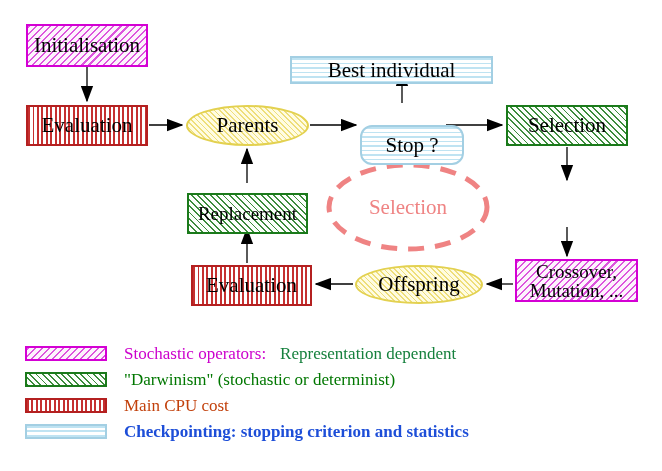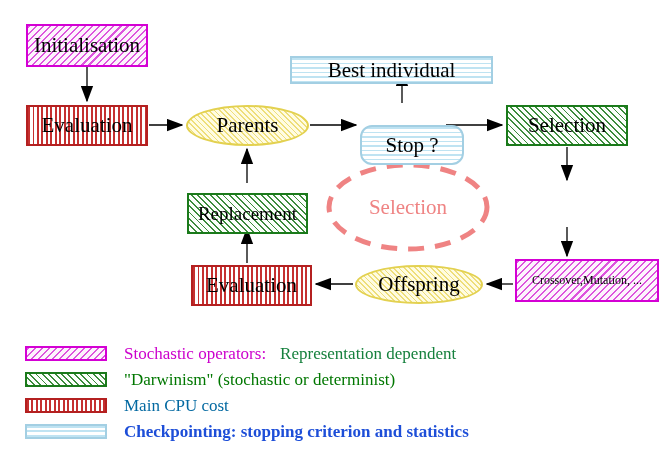--- a/index.html
+++ b/index.html
@@ -38,36 +38,36 @@
   .n-init{left:26px;top:24px;width:122px;height:43px;}
   .n-evaltop{left:26px;top:105px;width:122px;height:41px;}
   .n-parents{left:186px;top:105px;width:123px;height:41px;}
   .n-best{left:290px;top:56px;width:203px;height:28px;font-size:21px;}
   .n-stop{left:360px;top:105px;width:104px;height:40px;margin-top:20px;}
   .n-selection{left:506px;top:105px;width:122px;height:41px;}
   .n-replacement{left:187px;top:185px;width:121px;height:41px;font-size:19px;margin-top:8px;}
   .n-genitors{left:506px;top:184px;width:123px;height:42px;}
   .n-evalbottom{left:191px;top:265px;width:121px;height:41px;}
   .n-offspring{left:355px;top:265px;width:128px;height:39px;}
-  .n-crossover{left:515px;top:259px;width:144px;height:43px;font-size:12px;line-height:19px;flex-direction:row;}
+  .n-crossover{left:515px;top:259px;width:123px;height:43px;font-size:19px;line-height:19px;flex-direction:column;}
   .gen-svg{position:absolute;left:325px;top:161px;}
   .gen-label{
     position:absolute;left:325px;top:161px;width:166px;height:92px;
     display:flex;align-items:center;justify-content:center;
     color:#ef8383;font-size:21px;
   }
   
   .legend-row{position:absolute;left:25px;display:flex;align-items:center;height:16px;}
   .lr1{top:345px;justify-content:flex-end;} .lr2{top:371px;} .lr3{top:397px;} .lr4{top:423px;}
   .swatch{width:78px;height:11px;margin-right:17px;flex:none;}
   .legend-text{font-size:17px;line-height:1;white-space:nowrap;}
   .t-magenta{color:#cc00cc;}
   .t-gold{color:#15803d;margin-left:14px;}
   .t-green{color:#007700;}
-  .t-red{color:#0369a1;}
+  .t-red{color:#c2410c;}
   .t-cyan{color:#1d4ed8;font-weight:bold;}
 </style>
 </head>
 <body>
 
 <div class="stage">
 
   <svg class="arrows" width="662" height="471">
     <defs>
       <marker id="ah" viewBox="0 0 12 9" refX="11" refY="4.5" markerWidth="13" markerHeight="10" orient="auto">

